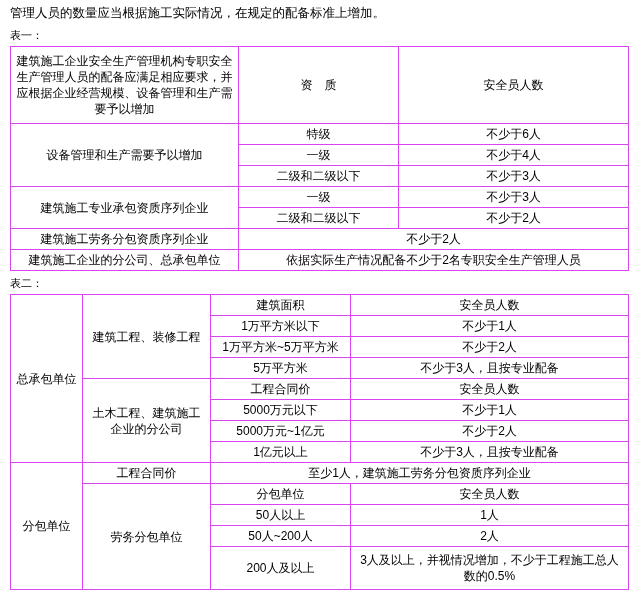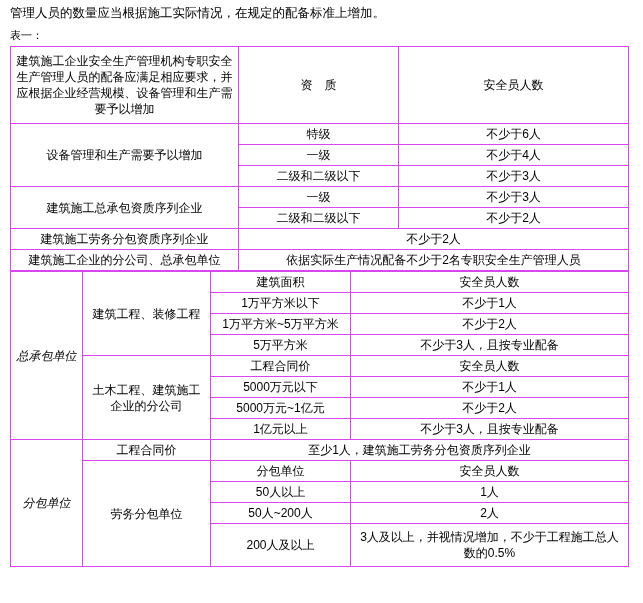--- a/index.html
+++ b/index.html
@@ -62,21 +62,20 @@
   .t1 .c2 { width: 160px; }
   .t1 .c3 { width: 230px; }
 
   .t2 .d1 { width: 72px; }
   .t2 .d2 { width: 128px; }
   .t2 .d3 { width: 140px; }
   .t2 .d4 { width: 278px; }
 
   .vert-label {
     font-size: 12px;
-    font-style: italic;
   }
 </style>
 </head>
 <body>
 
 <div class="page">
 
   <div class="para">管理人员的数量应当根据施工实际情况，在规定的配备标准上增加。</div>
 
   <div class="table-caption">表一：</div>
@@ -102,40 +101,41 @@
       <tr>
         <td>一级</td>
         <td>不少于4人</td>
       </tr>
       <tr>
         <td>二级和二级以下</td>
         <td>不少于3人</td>
       </tr>
 
       <tr>
-        <td rowspan="2">建筑施工总承包资质序列企业</td>
+        <td rowspan="2">建筑施工专业承包资质序列企业</td>
         <td>一级</td>
         <td>不少于3人</td>
       </tr>
       <tr>
         <td>二级和二级以下</td>
         <td>不少于2人</td>
       </tr>
 
       <tr>
         <td>建筑施工劳务分包资质序列企业</td>
         <td colspan="2">不少于2人</td>
       </tr>
       <tr>
         <td>建筑施工企业的分公司、总承包单位</td>
         <td colspan="2">依据实际生产情况配备不少于2名专职安全生产管理人员</td>
       </tr>
     </tbody>
   </table>
 
+  <div class="table-caption">表二：</div>
 
   <table class="doc t2">
     <colgroup>
       <col class="d1">
         <col class="d2">
         <col class="d3">
         <col class="d4">
     </colgroup>
     <tbody>
       <tr>

